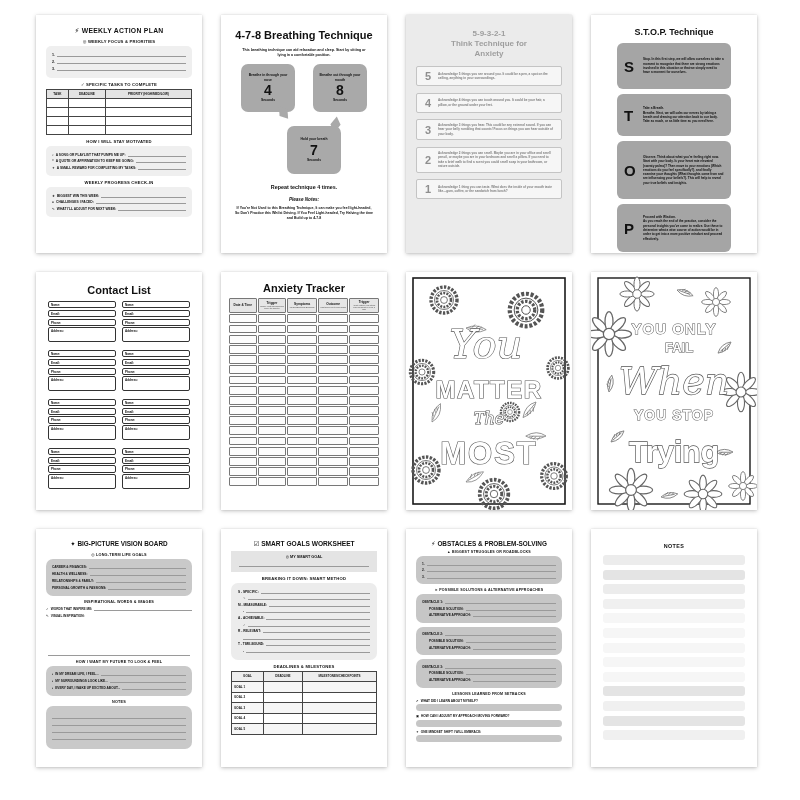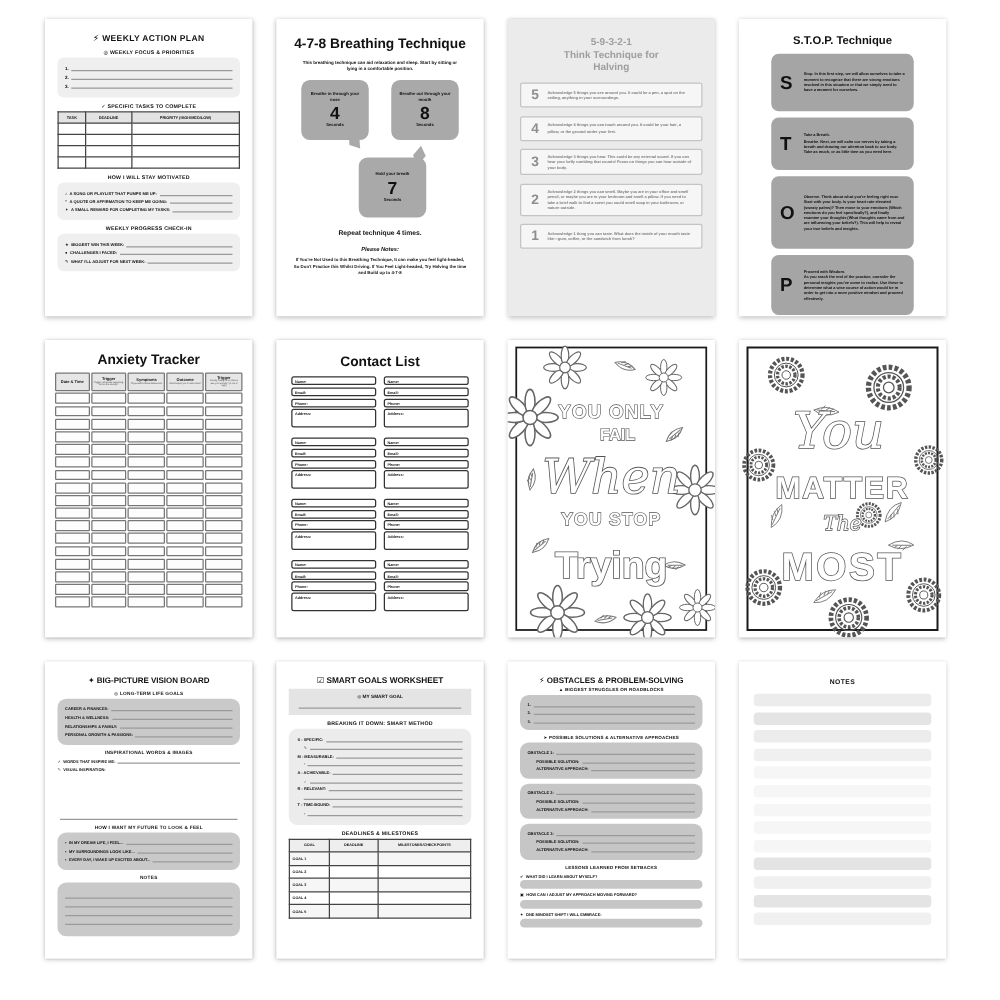--- a/index.html
+++ b/index.html
@@ -249,21 +249,21 @@
     </div>
     <div class="rep">Repeat technique 4 times.</div>
     <div class="pn">Please Notes:</div>
     <div class="note">If You're Not Used to this Breathing Technique, It can make you feel light-headed, So Don't Practice this Whilst Driving. If You Feel Light-headed, Try Halving the time and Build up to 4-7-8</div>
   </div>
 
   <div class="page p3">
     <div class="pt">
       <div>5-9-3-2-1</div>
           <div>Think Technique for</div>
-          <div>Halving</div>
+          <div>Anxiety</div>
     </div>
     <div style="margin-top:7px;">
       <div class="item">
             <span class="num">5</span>
             <span class="txt">Acknowledge 5 things you see around you. It could be a pen, a spot on the ceiling, anything in your surroundings.</span>
           </div>
       <div class="item">
             <span class="num">4</span>
             <span class="txt">Acknowledge 4 things you can touch around you. It could be your hair, a pillow, or the ground under your feet.</span>
           </div>
@@ -293,20 +293,74 @@
       <span class="bt"><span class="lead">Take a Breath.</span><span>Breathe. Next, we will calm our nerves by taking a breath and drawing our attention back to our body. Take as much, or as little time as you need here.</span></span>
     </div>
     <div class="box" style="height:58px">
       <span class="ltr">O</span>
       <span class="bt"><span class="lead"></span><span>Observe. Think about what you're feeling right now. Start with your body. Is your heart rate elevated (sweaty palms)? Then move to your emotions (Which emotions do you feel specifically?), and finally examine your thoughts (What thoughts came from and are influencing your beliefs?). This will help to reveal your true beliefs and insights.</span></span>
     </div>
     <div class="box" style="height:48px">
       <span class="ltr">P</span>
       <span class="bt"><span class="lead">Proceed with Wisdom.</span><span>As you reach the end of the practice, consider the personal insights you've come to realize. Use these to determine what a wise course of action would be in order to get into a more positive mindset and proceed effectively.</span></span>
     </div>
+  </div>
+
+  <div class="page p5">
+    <div class="pt">Contact List</div>
+    <div class="blocks">
+      <div>
+        <div class="fbox">Name:</div>
+        <div class="fbox">Email:</div>
+        <div class="fbox">Phone:</div>
+        <div class="fbox addr">Address:</div>
+      </div>
+    <div>
+        <div class="fbox">Name:</div>
+        <div class="fbox">Email:</div>
+        <div class="fbox">Phone:</div>
+        <div class="fbox addr">Address:</div>
+      </div>
+          <div>
+        <div class="fbox">Name:</div>
+        <div class="fbox">Email:</div>
+        <div class="fbox">Phone:</div>
+        <div class="fbox addr">Address:</div>
+      </div>
+          <div>
+        <div class="fbox">Name:</div>
+        <div class="fbox">Email:</div>
+        <div class="fbox">Phone:</div>
+        <div class="fbox addr">Address:</div>
+      </div>
+          <div>
+        <div class="fbox">Name:</div>
+        <div class="fbox">Email:</div>
+        <div class="fbox">Phone:</div>
+        <div class="fbox addr">Address:</div>
+      </div>
+          <div>
+        <div class="fbox">Name:</div>
+        <div class="fbox">Email:</div>
+        <div class="fbox">Phone:</div>
+        <div class="fbox addr">Address:</div>
+      </div>
+          <div>
+        <div class="fbox">Name:</div>
+        <div class="fbox">Email:</div>
+        <div class="fbox">Phone:</div>
+        <div class="fbox addr">Address:</div>
+      </div>
+          <div>
+        <div class="fbox">Name:</div>
+        <div class="fbox">Email:</div>
+        <div class="fbox">Phone:</div>
+        <div class="fbox addr">Address:</div>
+      </div>
+        </div>
   </div>
 
   <div class="page p6">
     <div class="pt">Anxiety Tracker</div>
     <div class="tbl">
       <div class="trw hd">
         <div class="c c1">
               <span class="hT">Date &amp; Time</span>
               <span class="hS"></span>
             </div>
@@ -444,72 +498,56 @@
           <div class="c c1"></div>
               <div class="c c2"></div>
               <div class="c c3"></div>
               <div class="c c4"></div>
               <div class="c c5"></div>
         </div>
           </div>
     </div>
   </div>
 
-  <div class="page p5">
-    <div class="pt">Contact List</div>
-    <div class="blocks">
-      <div>
-        <div class="fbox">Name:</div>
-        <div class="fbox">Email:</div>
-        <div class="fbox">Phone:</div>
-        <div class="fbox addr">Address:</div>
-      </div>
-    <div>
-        <div class="fbox">Name:</div>
-        <div class="fbox">Email:</div>
-        <div class="fbox">Phone:</div>
-        <div class="fbox addr">Address:</div>
-      </div>
-          <div>
-        <div class="fbox">Name:</div>
-        <div class="fbox">Email:</div>
-        <div class="fbox">Phone:</div>
-        <div class="fbox addr">Address:</div>
-      </div>
-          <div>
-        <div class="fbox">Name:</div>
-        <div class="fbox">Email:</div>
-        <div class="fbox">Phone:</div>
-        <div class="fbox addr">Address:</div>
-      </div>
-          <div>
-        <div class="fbox">Name:</div>
-        <div class="fbox">Email:</div>
-        <div class="fbox">Phone:</div>
-        <div class="fbox addr">Address:</div>
-      </div>
-          <div>
-        <div class="fbox">Name:</div>
-        <div class="fbox">Email:</div>
-        <div class="fbox">Phone:</div>
-        <div class="fbox addr">Address:</div>
-      </div>
-          <div>
-        <div class="fbox">Name:</div>
-        <div class="fbox">Email:</div>
-        <div class="fbox">Phone:</div>
-        <div class="fbox addr">Address:</div>
-      </div>
-          <div>
-        <div class="fbox">Name:</div>
-        <div class="fbox">Email:</div>
-        <div class="fbox">Phone:</div>
-        <div class="fbox addr">Address:</div>
-      </div>
-        </div>
+  <div class="page pcolor">
+    <svg width="166" height="238" viewBox="0 0 166 238">
+      <defs>
+        <g id="mandala" fill="none" stroke="#555">
+          <circle r="13" stroke-width="3.4" stroke-dasharray="2.4 1.4"></circle>
+          <circle r="9.5" stroke-width=".8"></circle>
+          <circle r="7" stroke-width="2.6" stroke-dasharray="2 1.2"></circle>
+          <circle r="3.4" stroke-width=".8"></circle>
+        </g>
+        <g id="leaf2" fill="none" stroke="#777" stroke-width=".7">
+          <path d="M0,0 Q8,-9 19,-7 Q11,3 0,0 Z"></path>
+          <path d="M2,-1 L16,-6"></path>
+              <path d="M5,-3 L7,-7 M9,-4 L11,-7.5 M12,-4.5 L14,-7.5"></path>
+        </g>
+      </defs>
+      <rect x="7" y="6" width="152" height="226" fill="none" stroke="#1a1a1a" stroke-width="1.6"></rect>
+      <use href="#mandala" transform="translate(38,28)"></use>
+      <use href="#mandala" transform="translate(120,38) scale(1.25)"></use>
+      <use href="#mandala" transform="translate(16,100) scale(.9)"></use>
+      <use href="#mandala" transform="translate(152,96) scale(.8)"></use>
+      <use href="#mandala" transform="translate(104,140) scale(.7)"></use>
+      <use href="#mandala" transform="translate(20,198) scale(1.0)"></use>
+      <use href="#mandala" transform="translate(88,222) scale(1.1)"></use>
+      <use href="#mandala" transform="translate(148,204) scale(.95)"></use>
+      <use href="#leaf2" transform="translate(60,56) rotate(25)"></use>
+      <use href="#leaf2" transform="translate(26,150) rotate(-45)"></use>
+      <use href="#leaf2" transform="translate(130,130) rotate(150)"></use>
+      <use href="#leaf2" transform="translate(60,210) rotate(-10)"></use>
+      <use href="#leaf2" transform="translate(140,164) rotate(200)"></use>
+      <g font-family="Liberation Sans, DejaVu Sans, sans-serif" text-anchor="middle" style="paint-order:stroke" fill="#ffffff" stroke="#555" stroke-width="1.2">
+        <text x="80" y="86" font-size="40" font-style="italic" font-family="DejaVu Serif, serif">You</text>
+        <text x="83" y="126" font-size="24" font-weight="bold" letter-spacing="1.5">MATTER</text>
+        <text x="83" y="152" font-size="16" font-style="italic" font-family="DejaVu Serif, serif">The</text>
+        <text x="83" y="192" font-size="31" font-weight="bold" letter-spacing="2">MOST</text>
+      </g>
+    </svg>
   </div>
 
   <div class="page pcolor">
     <svg width="166" height="238" viewBox="0 0 166 238">
       <defs>
         <g id="daisy" fill="#fff" stroke="#666" stroke-width="1">
           <ellipse cx="10" cy="0" rx="8" ry="3.2"></ellipse>
               <ellipse cx="10" cy="0" rx="8" ry="3.2" transform="rotate(45)"></ellipse>
           <ellipse cx="10" cy="0" rx="8" ry="3.2" transform="rotate(90)"></ellipse>
               <ellipse cx="10" cy="0" rx="8" ry="3.2" transform="rotate(135)"></ellipse>
@@ -542,58 +580,20 @@
       <g font-family="Liberation Sans, DejaVu Sans, sans-serif" text-anchor="middle" style="paint-order:stroke" fill="#ffffff" stroke="#555" stroke-width="1">
         <text x="83" y="62" font-size="15" font-weight="bold" letter-spacing="1">YOU ONLY</text>
         <text x="88" y="80" font-size="13" font-weight="bold">FAIL</text>
         <text x="83" y="122" font-size="38" font-style="italic" font-family="DejaVu Serif, serif" stroke-width="1.3">When</text>
         <text x="83" y="148" font-size="14" font-weight="bold" letter-spacing="1">YOU STOP</text>
         <text x="83" y="190" font-size="30" font-weight="bold" stroke-width="1.3">Trying</text>
       </g>
     </svg>
   </div>
 
-  <div class="page pcolor">
-    <svg width="166" height="238" viewBox="0 0 166 238">
-      <defs>
-        <g id="mandala" fill="none" stroke="#555">
-          <circle r="13" stroke-width="3.4" stroke-dasharray="2.4 1.4"></circle>
-          <circle r="9.5" stroke-width=".8"></circle>
-          <circle r="7" stroke-width="2.6" stroke-dasharray="2 1.2"></circle>
-          <circle r="3.4" stroke-width=".8"></circle>
-        </g>
-        <g id="leaf2" fill="none" stroke="#777" stroke-width=".7">
-          <path d="M0,0 Q8,-9 19,-7 Q11,3 0,0 Z"></path>
-          <path d="M2,-1 L16,-6"></path>
-              <path d="M5,-3 L7,-7 M9,-4 L11,-7.5 M12,-4.5 L14,-7.5"></path>
-        </g>
-      </defs>
-      <rect x="7" y="6" width="152" height="226" fill="none" stroke="#1a1a1a" stroke-width="1.6"></rect>
-      <use href="#mandala" transform="translate(38,28)"></use>
-      <use href="#mandala" transform="translate(120,38) scale(1.25)"></use>
-      <use href="#mandala" transform="translate(16,100) scale(.9)"></use>
-      <use href="#mandala" transform="translate(152,96) scale(.8)"></use>
-      <use href="#mandala" transform="translate(104,140) scale(.7)"></use>
-      <use href="#mandala" transform="translate(20,198) scale(1.0)"></use>
-      <use href="#mandala" transform="translate(88,222) scale(1.1)"></use>
-      <use href="#mandala" transform="translate(148,204) scale(.95)"></use>
-      <use href="#leaf2" transform="translate(60,56) rotate(25)"></use>
-      <use href="#leaf2" transform="translate(26,150) rotate(-45)"></use>
-      <use href="#leaf2" transform="translate(130,130) rotate(150)"></use>
-      <use href="#leaf2" transform="translate(60,210) rotate(-10)"></use>
-      <use href="#leaf2" transform="translate(140,164) rotate(200)"></use>
-      <g font-family="Liberation Sans, DejaVu Sans, sans-serif" text-anchor="middle" style="paint-order:stroke" fill="#ffffff" stroke="#555" stroke-width="1.2">
-        <text x="80" y="86" font-size="40" font-style="italic" font-family="DejaVu Serif, serif">You</text>
-        <text x="83" y="126" font-size="24" font-weight="bold" letter-spacing="1.5">MATTER</text>
-        <text x="83" y="152" font-size="16" font-style="italic" font-family="DejaVu Serif, serif">The</text>
-        <text x="83" y="192" font-size="31" font-weight="bold" letter-spacing="2">MOST</text>
-      </g>
-    </svg>
-  </div>
-
   <div class="page p9">
     <div class="pt"><span>✦</span> <span>BIG-PICTURE VISION BOARD</span></div>
     <div class="sh sh9"><span>◎</span> <span>LONG-TERM LIFE GOALS</span></div>
     <div class="box">
       <div class="fl">
             <span>CAREER &amp; FINANCES:</span>
             <span class="ln"></span>
           </div>
       <div class="fl">
             <span>HEALTH &amp; WELLNESS:</span>

